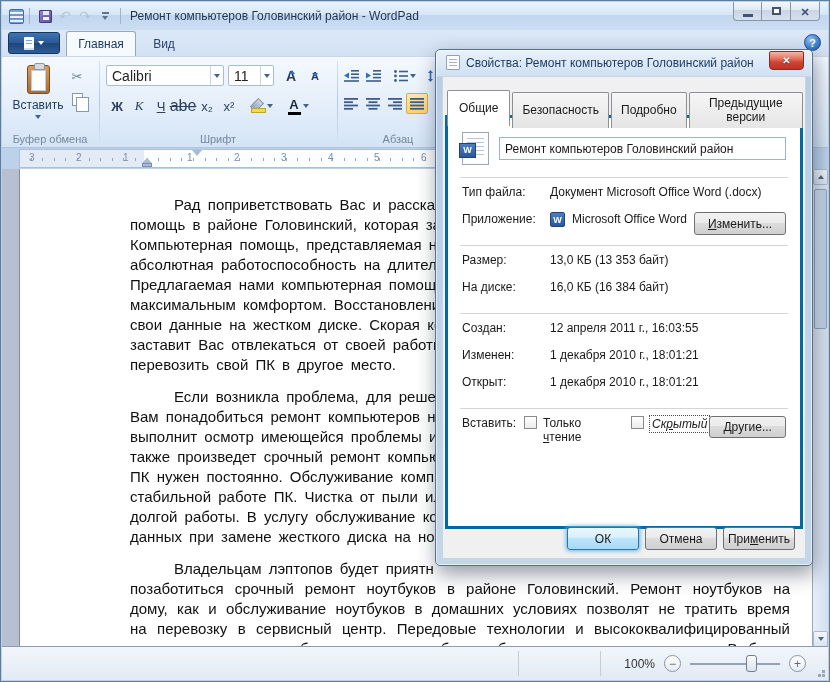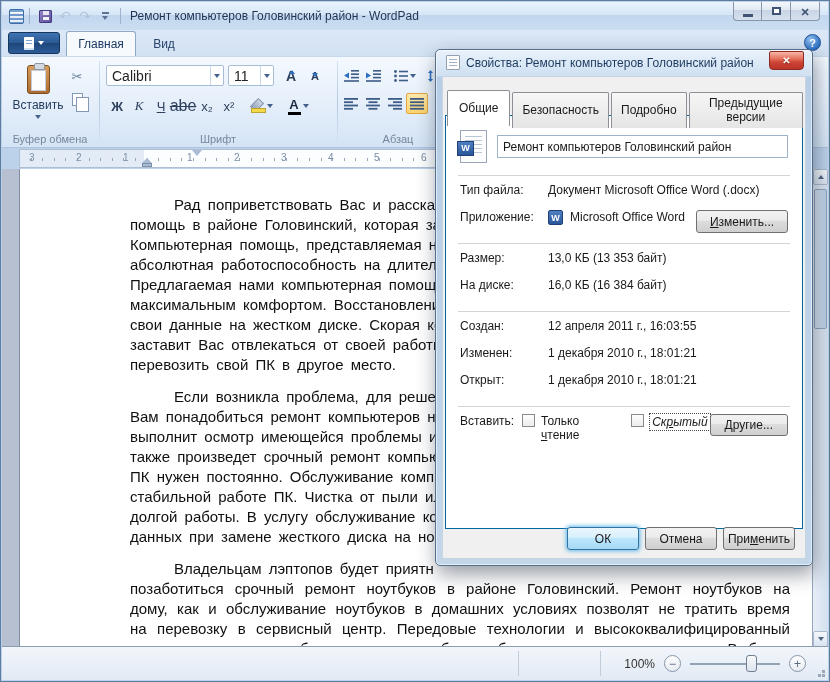--- a/index.html
+++ b/index.html
@@ -154,21 +154,21 @@
     background:repeating-linear-gradient(180deg,#9fb4c8 0 1px,transparent 1px 3px); }
   #dlg-close { position:absolute; right:8px; top:1px; width:35px; height:19px; border-radius:2px 2px 4px 4px;
     background:linear-gradient(#f6b6a8,#e4705c 40%,#ce4436 60%,#b93327); border:1px solid #8e2a22;
     display:flex; align-items:center; justify-content:center; }
   #dlg-close::before { content:"\2715"; color:#fff; font-size:10px; font-weight:bold; text-shadow:0 1px 1px #7a1f17; }
   #dlg-client { position:absolute; left:6px; right:6px; top:26px; bottom:6px; background:#f0f0f0; border:1px solid #c8d4e0; }
   #dlg-tabs { position:absolute; left:4px; top:13px; display:flex; z-index:3; }
   .dtab { position:relative; top:2px; padding:3px 9px 4px; font-size:12px; color:#1a1a1a;
     background:linear-gradient(#f6f6f6,#e5e5e5); border:1px solid #8c8f96; border-bottom:none; border-radius:2px 2px 0 0; margin-right:2px; }
   .dtab.active { top:0; background:#fff; padding:5px 11px 6px; z-index:4; }
-  #dlg-page { position:absolute; left:2px; right:2px; top:38px; height:414px; background:#fff; border:1px solid #0369a1; }
+  #dlg-page { position:absolute; left:2px; right:2px; top:38px; height:414px; background:#fff; border:3px solid #0369a1; }
   .prow { display:flex; align-items:flex-start; font-size:12px; color:#1a1a1a; padding:0 14px; height:27px; }
   .prow .plabel { width:88px; flex:none; }
   .prow .pvalue { white-space:nowrap; }
   .etch { height:2px; border-top:1px solid #d5d5d5; border-bottom:1px solid #fff; margin:6px 12px; }
   #filerow { display:flex; align-items:center; gap:10px; padding:14px 14px 6px; }
   #file-input { flex:1; height:23px; border:1px solid #9cb3c8; font-size:12px; padding:0 5px; color:#1a1a1a; background:#fff; }
   .icon-word32 { width:27px; height:33px; background:#fdfdfd; border:1px solid #9aa7bb; position:relative; flex:none; }
   .icon-word32::before { content:""; position:absolute; left:4px; top:5px; right:4px; height:20px;
     background:repeating-linear-gradient(180deg,#b9c6d4 0 1px,transparent 1px 4px); }
   .icon-word32::after { content:"W"; position:absolute; left:-4px; top:10px; width:15px; height:13px; background:linear-gradient(#4d7fc0,#2b579a);

